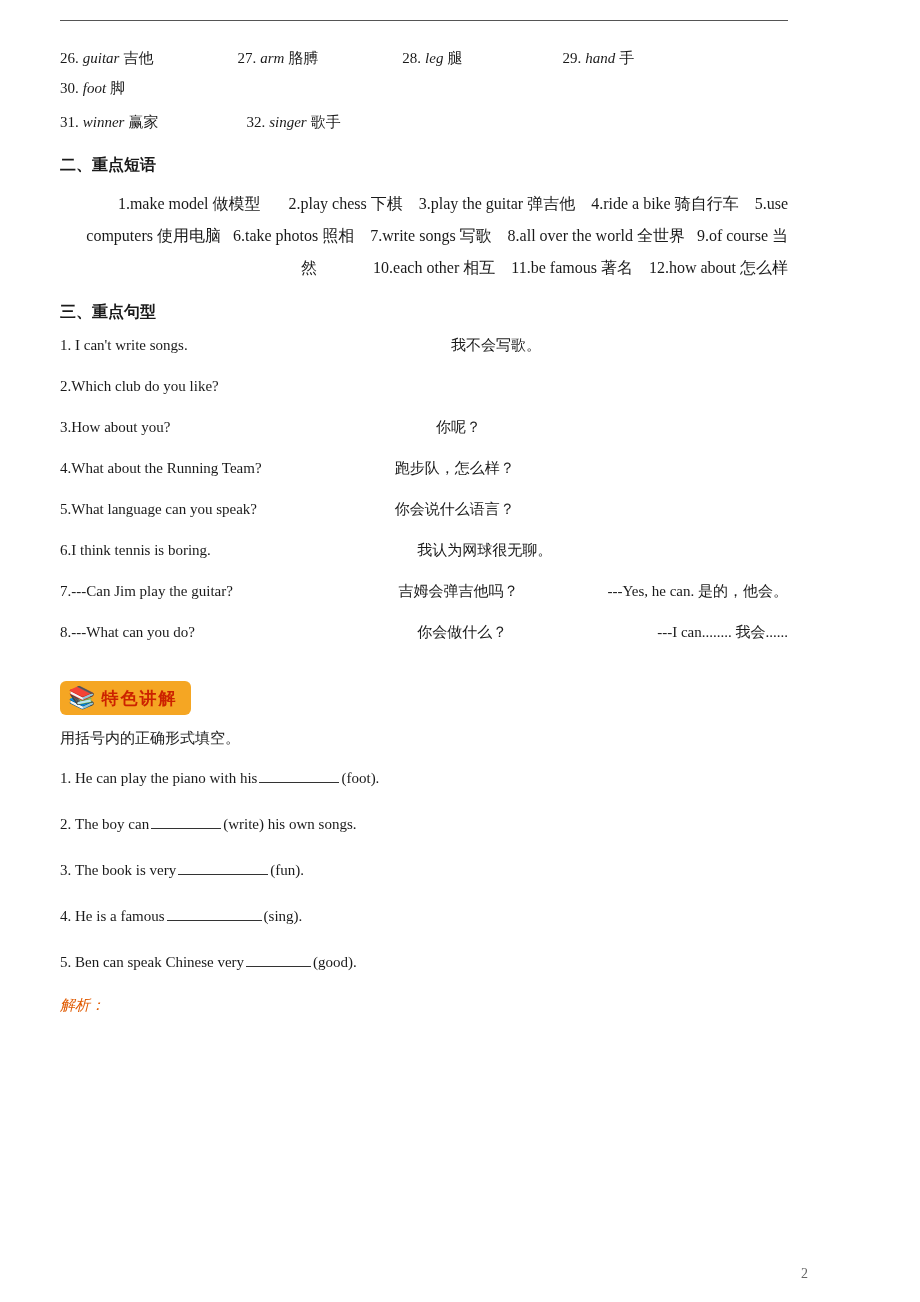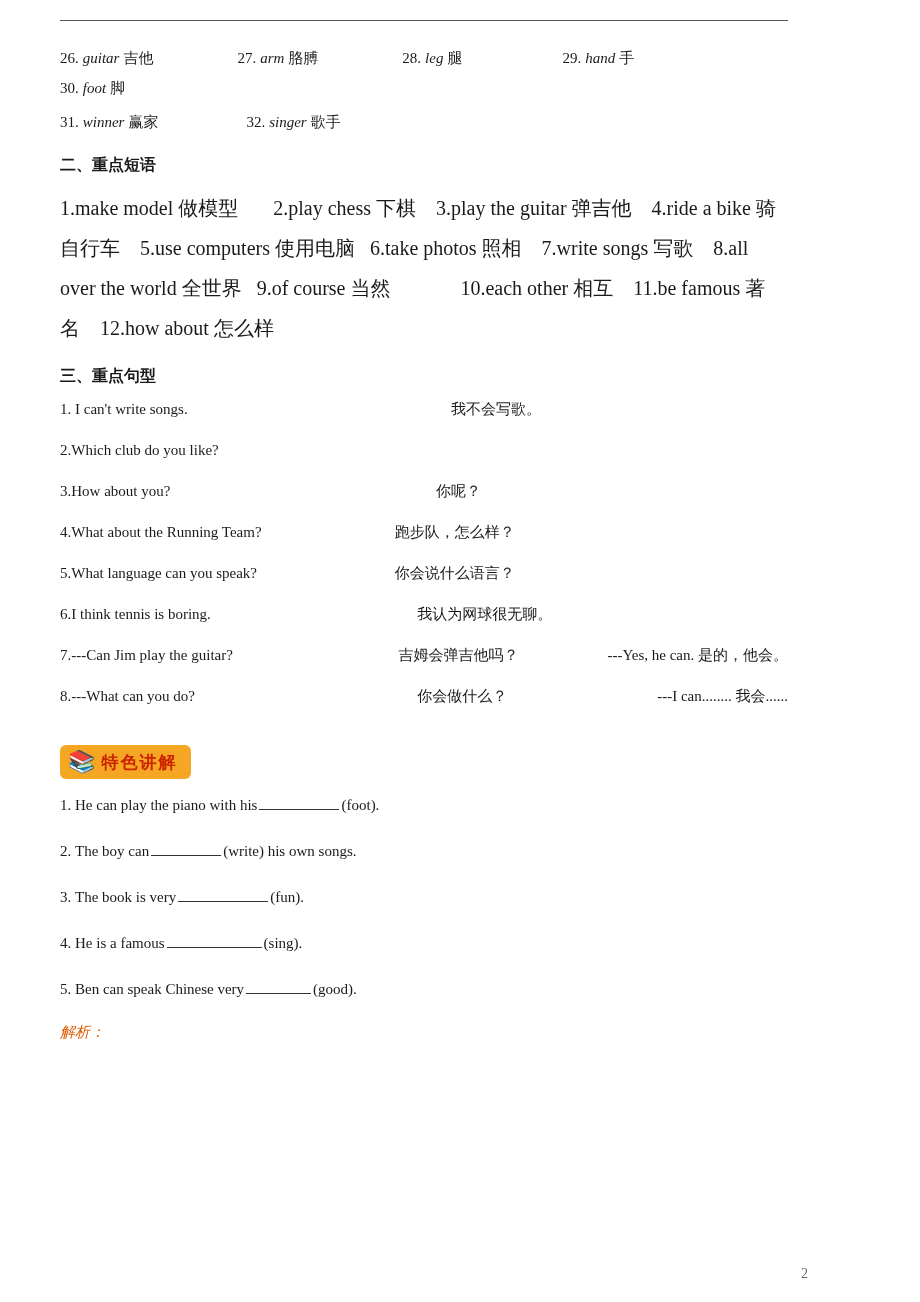--- a/index.html
+++ b/index.html
@@ -64,23 +64,24 @@
 
     .section-title {
       font-size: 16px;
       font-weight: bold;
       margin: 18px 0 12px 0;
       font-family: "SimSun", "宋体", serif;
     }
 
     .phrases-block {
       font-family: "Times New Roman", "SimSun", serif;
-      font-size: 20px;
+      font-size: 16px;
       line-height: 2;
       margin-bottom: 15px;
+      text-align: right;
     }
 
     .sentences-block {
       font-size: 15px;
       line-height: 1.4;
     }
 
     .sentence-row {
       display: flex;
       align-items: baseline;
@@ -282,20 +283,21 @@
 
   </div>
 
   
   <div class="feature-banner">
     <span class="feature-icon">📚</span>
     <span class="feature-text">特色讲解</span>
   </div>
 
   
+  <div class="fill-instruction">用括号内的正确形式填空。</div>
 
   
   <div class="fill-item">
     <span>1.&nbsp;He can play the piano with his</span><span class="blank" style="min-width:80px"></span><span class="hint">(foot).</span>
   </div>
 
   <div class="fill-item">
     <span>2.&nbsp;The boy can</span><span class="blank" style="min-width:70px"></span><span class="hint">(write) his own songs.</span>
   </div>
 

